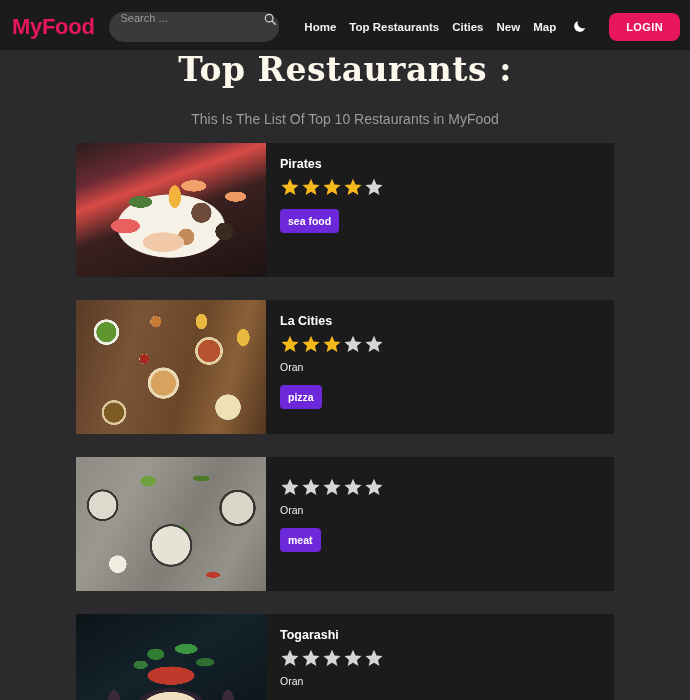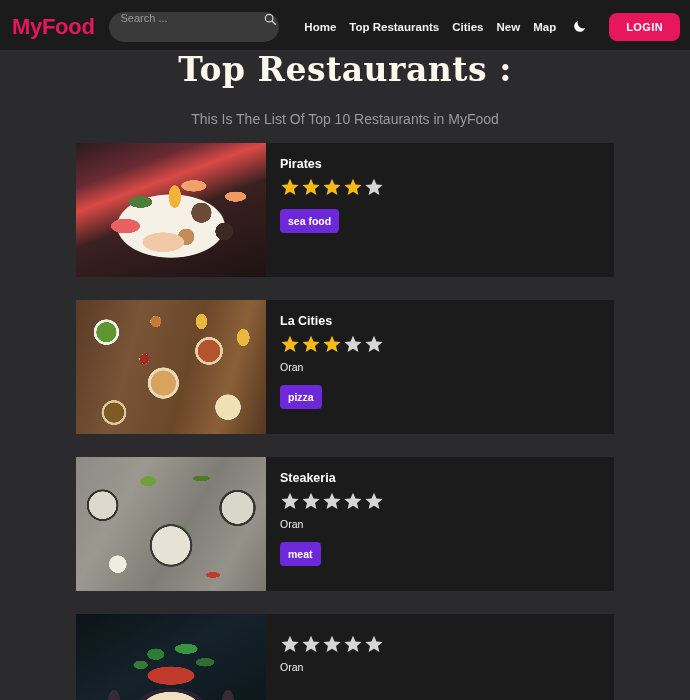--- a/index.html
+++ b/index.html
@@ -338,21 +338,20 @@
       <div class="card-city">Oran</div>
       <button class="tag">pizza</button>
     </div>
   </div>
 
   <div class="card">
     <div class="card-thumb">
       <div class="food food-steak"></div>
     </div>
     <div class="card-body">
-      <div class="card-name">Steakeria</div>
       <div class="stars">
           <svg class="star" viewBox="0 0 24 24">
             <path d="M12 2.2 L15 9 L22.3 9.6 L16.8 14.4 L18.5 21.6 L12 17.8 L5.5 21.6 L7.2 14.4 L1.7 9.6 L9 9 Z" fill="#d6d6d6"></path>
           </svg>
           <svg class="star" viewBox="0 0 24 24">
             <path d="M12 2.2 L15 9 L22.3 9.6 L16.8 14.4 L18.5 21.6 L12 17.8 L5.5 21.6 L7.2 14.4 L1.7 9.6 L9 9 Z" fill="#d6d6d6"></path>
           </svg>
           <svg class="star" viewBox="0 0 24 24">
             <path d="M12 2.2 L15 9 L22.3 9.6 L16.8 14.4 L18.5 21.6 L12 17.8 L5.5 21.6 L7.2 14.4 L1.7 9.6 L9 9 Z" fill="#d6d6d6"></path>
           </svg>
@@ -366,20 +365,21 @@
       <div class="card-city">Oran</div>
       <button class="tag">meat</button>
     </div>
   </div>
 
   <div class="card">
     <div class="card-thumb">
       <div class="food food-eggplant"></div>
     </div>
     <div class="card-body">
+      <div class="card-name">Togarashi</div>
       <div class="stars">
           <svg class="star" viewBox="0 0 24 24">
             <path d="M12 2.2 L15 9 L22.3 9.6 L16.8 14.4 L18.5 21.6 L12 17.8 L5.5 21.6 L7.2 14.4 L1.7 9.6 L9 9 Z" fill="#d6d6d6"></path>
           </svg>
           <svg class="star" viewBox="0 0 24 24">
             <path d="M12 2.2 L15 9 L22.3 9.6 L16.8 14.4 L18.5 21.6 L12 17.8 L5.5 21.6 L7.2 14.4 L1.7 9.6 L9 9 Z" fill="#d6d6d6"></path>
           </svg>
           <svg class="star" viewBox="0 0 24 24">
             <path d="M12 2.2 L15 9 L22.3 9.6 L16.8 14.4 L18.5 21.6 L12 17.8 L5.5 21.6 L7.2 14.4 L1.7 9.6 L9 9 Z" fill="#d6d6d6"></path>
           </svg>

